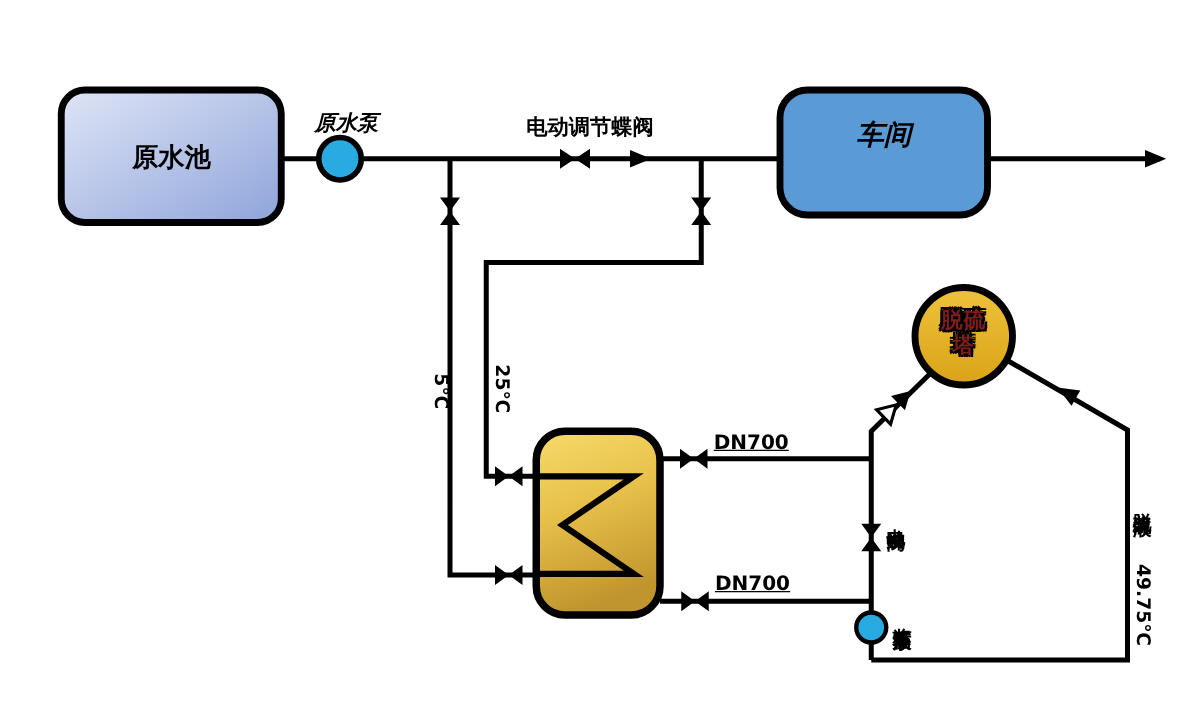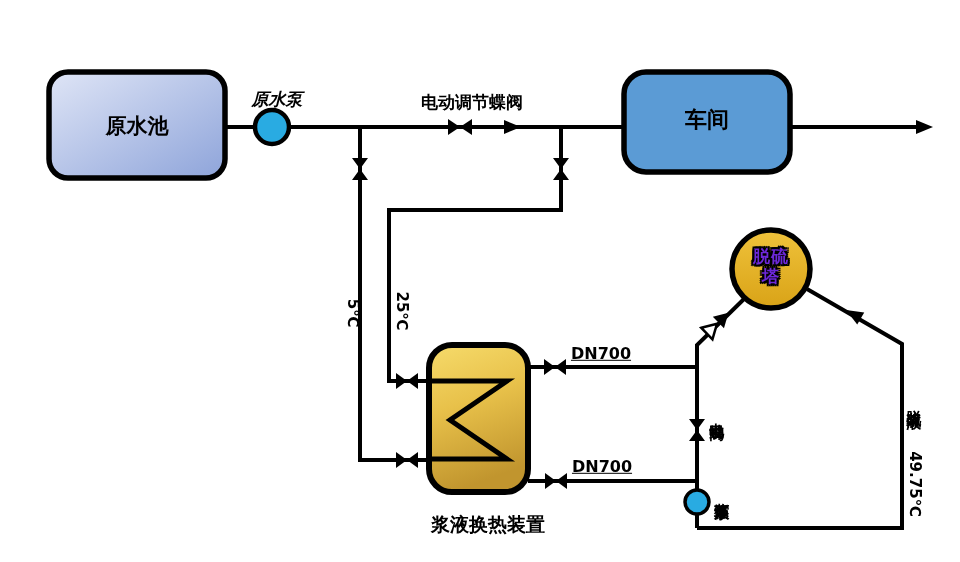--- a/index.html
+++ b/index.html
@@ -13,21 +13,21 @@
     font-weight:bold;color:#000;white-space:nowrap;line-height:1.15;
     text-align:center;
   }
   .lbl.rot90{transform:translate(-50%,-50%) rotate(90deg);}
   .lbl.vert{
     writing-mode:vertical-rl;text-orientation:upright;white-space:normal;
     letter-spacing:1px;
   }
   .node-label{font-size:22px;}
   .tower-label{
-    color:#6d28d9;font-size:17px;letter-spacing:1px;
+    color:#7f1d1d;font-size:17px;letter-spacing:1px;
     text-shadow:-2px -2px 0 #000,2px -2px 0 #000,-2px 2px 0 #000,2px 2px 0 #000,
                 0 -2px 0 #000,0 2px 0 #000,-2px 0 0 #000,2px 0 0 #000;
   }
   .small{font-size:15px;}
   .mid{font-size:17px;}
   .dn{font-size:16px;text-decoration:underline;}
   .hx{font-size:19px;}
 </style>
 </head>
 <body>
@@ -107,36 +107,35 @@
     <polyline points="431,381 507,381 450,420 507,459 431,459" fill="none" stroke="#000" stroke-width="5"></polyline>
     <circle cx="697" cy="502" r="12" fill="#29abe2" stroke="#000" stroke-width="3.5"></circle>
   </svg>
 
   <div class="lbl node-label" style="left:137px;top:126px;font-size:21px;">原水池</div>
 
   <div class="lbl mid" style="left:277px;top:100px;font-style:italic;">原水泵</div>
 
   <div class="lbl mid" style="left:472px;top:103px;">电动调节蝶阀</div>
 
-  <div class="lbl node-label" style="left:707px;top:120px;">车间</div>
+  <div class="lbl node-label" style="left:707px;top:109px;font-style:italic;">车间</div>
 
   <div class="lbl tower-label" style="left:771px;top:267px;">
     <span>脱硫</span><br>
     <span>塔</span>
   </div>
 
   <div class="lbl rot90 small" style="left:352px;top:313px;">5℃</div>
 
   <div class="lbl rot90 small" style="left:401px;top:311px;">25℃</div>
 
   <div class="lbl dn" style="left:601px;top:354px;">DN700</div>
 
   <div class="lbl dn" style="left:602px;top:467px;">DN700</div>
 
-  <div class="lbl hx" style="left:488px;top:525px;">浆液换热装置</div>
 
   <div class="lbl vert small" style="left:716px;top:413px;">电动蝶阀</div>
 
   <div class="lbl vert small" style="left:721px;top:493px;">浆液循环泵</div>
 
   <div class="lbl vert small" style="left:913px;top:400px;">脱硫浆液</div>
 
   <div class="lbl rot90 small" style="left:914px;top:484px;">49.75℃</div>
 
 </div>

